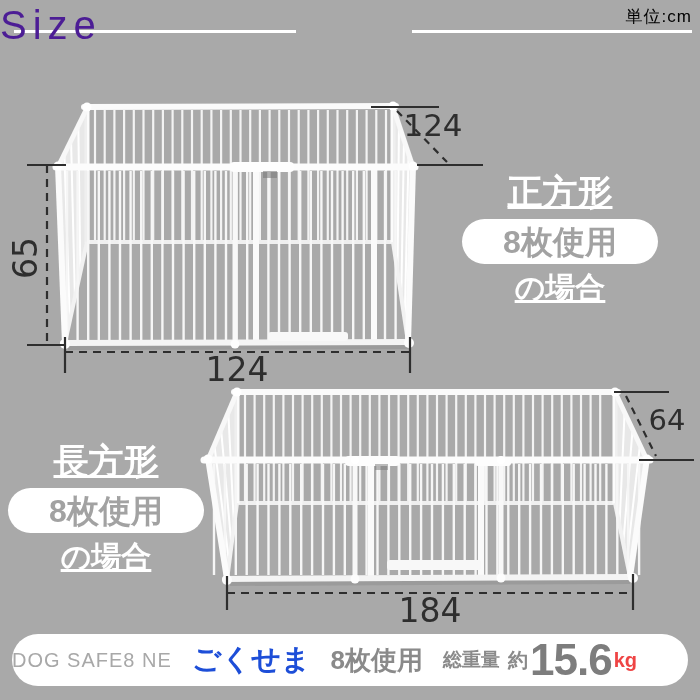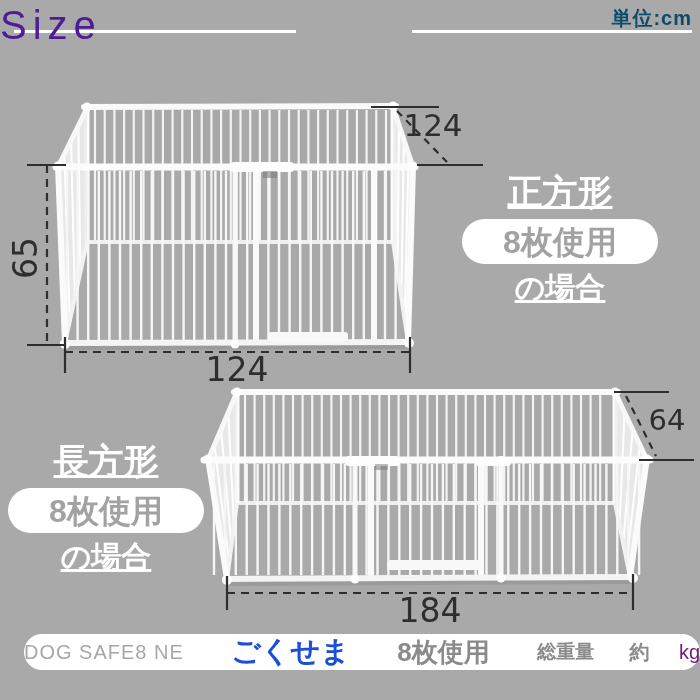--- a/index.html
+++ b/index.html
@@ -10,22 +10,22 @@
   }
   
   .page-title{
     position:absolute;top:5px;left:0;right:0;text-align:left;
     color:#4c1d95;font-size:40px;font-weight:400;letter-spacing:6px;line-height:1;
   }
   .rule{position:absolute;top:30px;height:3px;background:#fff;}
   .rule-left{left:14px;width:282px;}
   .rule-right{left:412px;width:280px;}
   .unit-label{
-    position:absolute;top:5px;right:8px;color:#0c4a6e;
-    font-size:20px;font-weight:700;letter-spacing:1px;
+    position:absolute;top:5px;right:8px;color:#000000;
+    font-size:17px;font-weight:400;letter-spacing:1px;
   }
   .disclaimer{
     position:absolute;top:53px;left:0;right:0;text-align:center;
     color:#fff;font-size:18.5px;font-weight:700;white-space:nowrap;
   }
   
   .fig{position:absolute;}
   #fig-square{left:0;top:95px;}
   #fig-rect{left:190px;top:382px;}
   .dim-text{font-family:"DejaVu Sans",sans-serif;fill:#2e2e2e;}
@@ -34,31 +34,31 @@
   .config-label .shape{font-size:35px;line-height:1.05;}
   .config-label .badge{
     margin:8px auto 0;width:196px;height:45px;border-radius:23px;
     background:#fff;color:#a2a2a2;font-size:32px;line-height:46px;font-weight:700;
   }
   .config-label .case{margin-top:4px;font-size:30px;}
   #label-square{left:455px;top:174px;}
   #label-rect{left:1px;top:443px;text-align:center;}
   
   .footer-bar{
-    position:absolute;left:24px;top:634px;width:676px;height:36px;
+    position:absolute;left:12px;top:634px;width:676px;height:52px;
     background:#fff;border-radius:27px;
-    display:flex;align-items:center;justify-content:space-between;
+    display:flex;align-items:center;justify-content:flex-start;
   }
   .f-code{font-size:20px;color:#a8a8a8;letter-spacing:1px;}
   .f-name{font-size:29px;font-weight:700;color:#1d4ed8;margin-left:20px;}
   .f-usage{font-size:26px;font-weight:700;color:#8a8a8a;margin-left:20px;}
   .f-wlabel{font-size:19px;font-weight:700;color:#8a8a8a;margin-left:20px;}
   .f-approx{font-size:20px;font-weight:700;color:#8a8a8a;margin-left:8px;}
   .f-value{font-size:44px;font-weight:800;color:#7d7d7d;letter-spacing:-1px;line-height:1;margin-left:2px;}
-  .f-unit{font-size:20px;font-weight:400;color:#701a75;margin-left:2px;}
+  .f-unit{font-size:20px;font-weight:700;color:#ef4444;margin-left:2px;}
 </style>
 </head>
 <body>
 
 <div class="canvas">
 
   <div class="rule rule-left"></div>
   <div class="page-title">Size</div>
   <div class="rule rule-right"></div>
   <div class="unit-label">単位:cm</div>
@@ -345,16 +345,17 @@
     <div class="badge">8枚使用</div>
     <div class="case">の場合</div>
   </div>
 
   <div class="footer-bar">
     <span class="f-code">DOG SAFE8 NE</span>
     <span class="f-name">ごくせま</span>
     <span class="f-usage">8枚使用</span>
     <span class="f-wlabel">総重量</span>
     <span class="f-approx">約</span>
+    <span class="f-value">15.6</span>
     <span class="f-unit">kg</span>
   </div>
 
 </div>
 
 </body></html>

